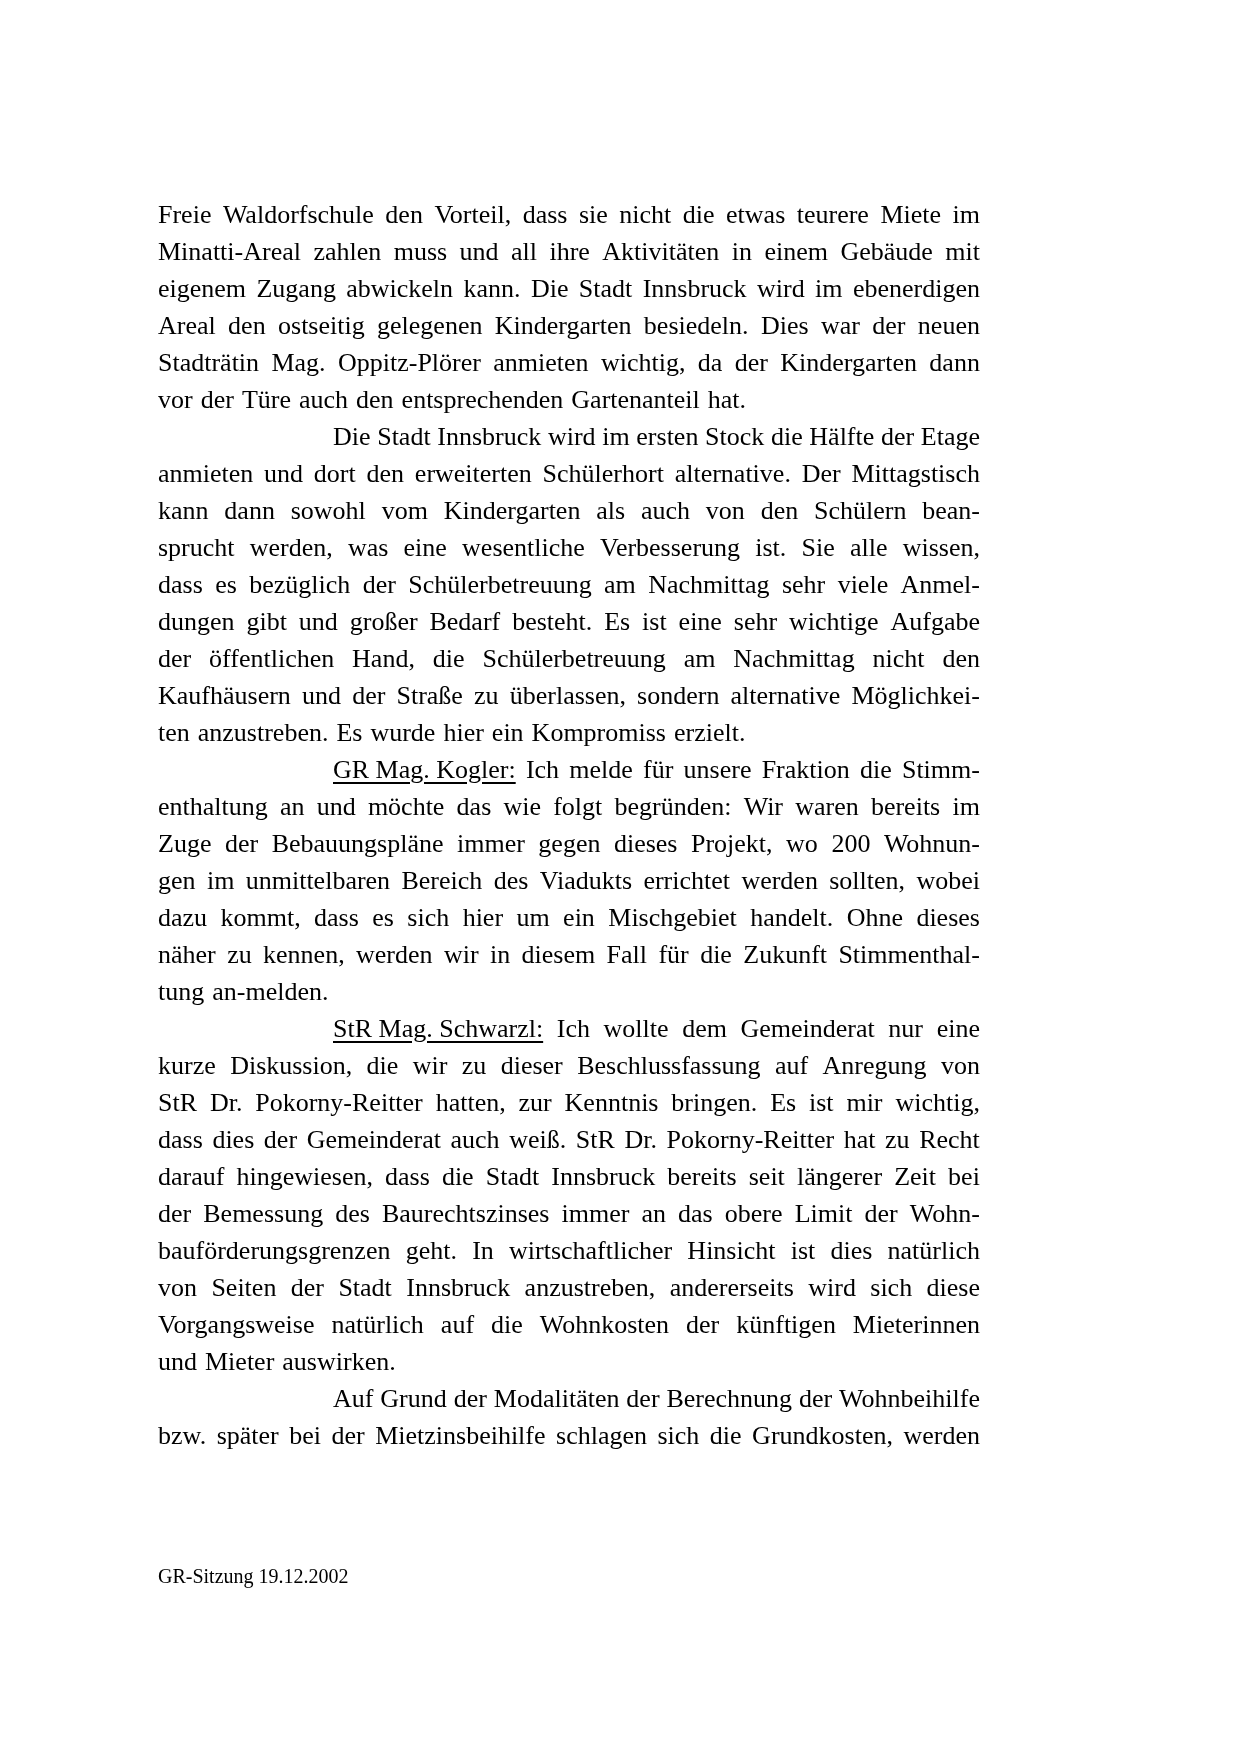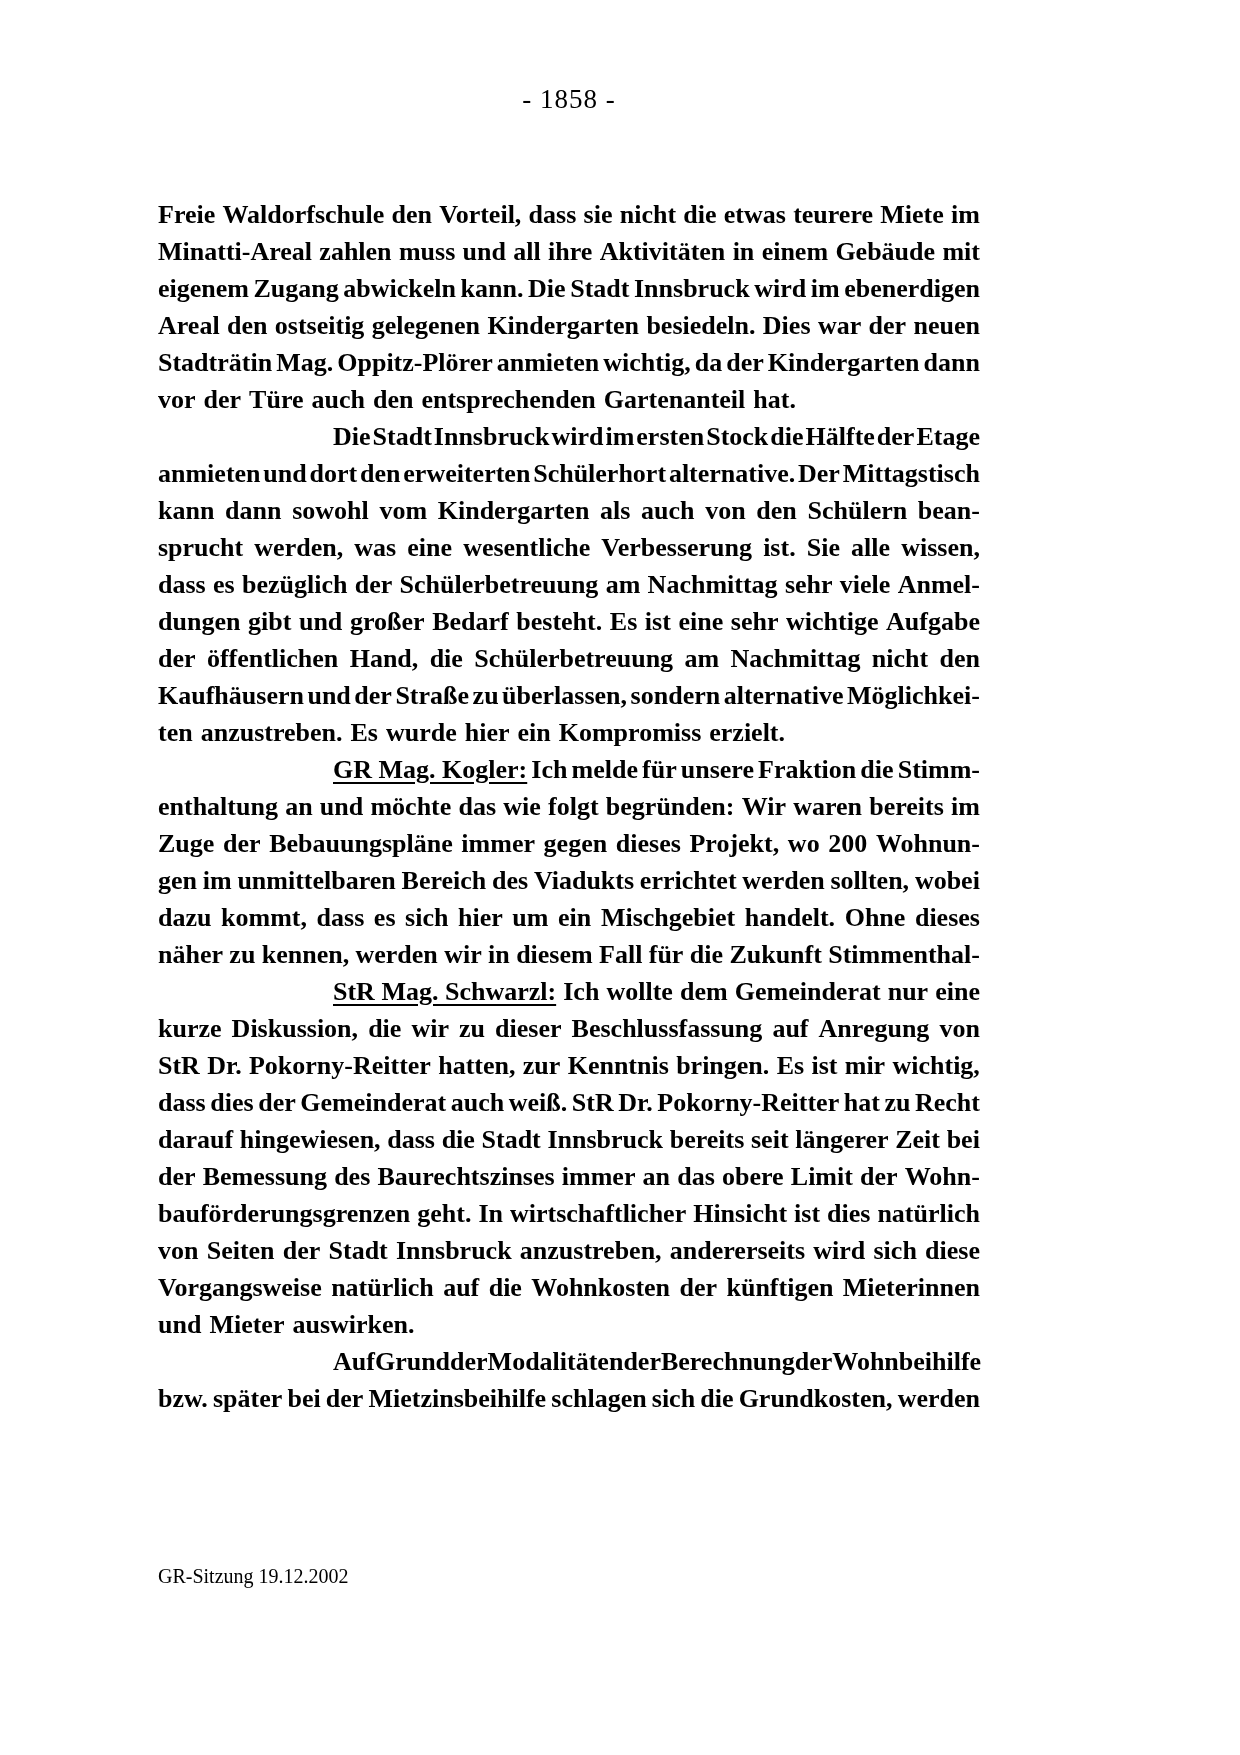--- a/index.html
+++ b/index.html
@@ -25,37 +25,35 @@
   }
   .paragraph { margin: 0; }
   .line {
     display: flex;
     justify-content: space-between;
     align-items: flex-start;
     height: 37px;
     line-height: 37px;
     font-size: 26px;
     overflow: visible;
-    font-weight: bold;
   }
   .line.indent { padding-left: 175px; }
   .line.last { justify-content: flex-start; gap: 8px; }
   .speaker { text-decoration: underline; text-underline-offset: 4px; white-space: pre; }
   .word { white-space: pre; }
   .footer-note {
     position: absolute;
     top: 1565px; left: 158px;
     font-size: 20px;
   }
 </style>
 </head>
 <body>
 
 <div class="page">
-  <div class="page-number">- 1858 -</div>
 
   <div class="content">
       <div class="paragraph">
         <div class="line">
           <span class="word">Freie</span>
           <span class="word">Waldorfschule</span>
           <span class="word">den</span>
           <span class="word">Vorteil,</span>
           <span class="word">dass</span>
           <span class="word">sie</span>
@@ -304,20 +302,24 @@
           <span class="word">werden</span>
           <span class="word">wir</span>
           <span class="word">in</span>
           <span class="word">diesem</span>
           <span class="word">Fall</span>
           <span class="word">für</span>
           <span class="word">die</span>
           <span class="word">Zukunft</span>
           <span class="word">Stimmenthal-</span>
         </div>
+        <div class="line last">
+          <span class="word">tung</span>
+          <span class="word">an-melden.</span>
+        </div>
       </div>
       <div class="paragraph">
         <div class="line indent">
           <span class="speaker">StR Mag. Schwarzl:</span>
           <span class="word">Ich</span>
           <span class="word">wollte</span>
           <span class="word">dem</span>
           <span class="word">Gemeinderat</span>
           <span class="word">nur</span>
           <span class="word">eine</span>

